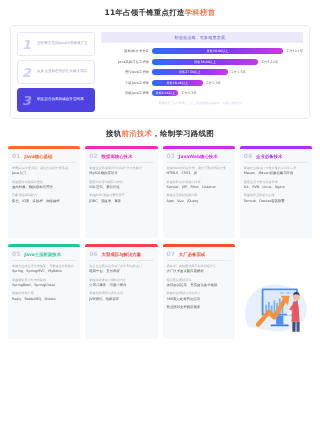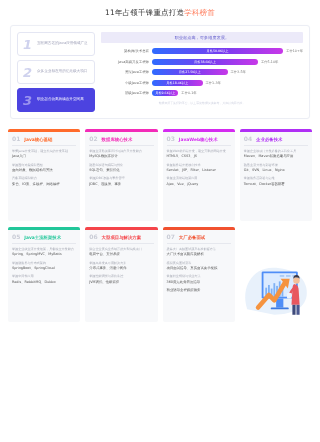--- a/index.html
+++ b/index.html
@@ -10,21 +10,21 @@
     font-size:4px;
     color:#333;
     overflow:hidden;
   }
   .page { width:320px; height:442px; position:relative; background:#fff; }
 
   
   .sec1 { padding:8px 10px 0 10px; }
   .sec-title {
     text-align:center; font-size:7.5px; color:#333; letter-spacing:.2px;
-    font-weight:400; margin-bottom:7px;
+    font-weight:700; margin-bottom:7px;
   }
   .sec-title .hl { color:#ff7a59; }
   .panel {
     border:1px solid #eceef5; border-radius:3px; background:#fff;
     padding:6px 6px 6px 6px; display:flex; gap:6px;
     box-shadow:0 0 2px rgba(0,0,0,0.02);
   }
   .steps { width:78px; display:flex; flex-direction:column; gap:4px; }
   .step {
     border:1px solid #e4e6f3; border-radius:3px; background:#fff;
@@ -165,20 +165,23 @@
               </div>
             </div>
           </div>
         <div class="chart-note">数据来源于某招聘平台，以上薪资数据仅供参考，具体以实际为准。</div>
       </div>
 
     </div>
   </div>
 
   <div class="sec2">
+    <div class="sec-title">
+      <span>接轨</span><span class="hl">前沿技术</span><span>，绘制学习路线图</span>
+    </div>
 
     <div class="grid" id="grid-row1">
         <div class="card ">
           <div class="topbar" style="background: rgb(255, 106, 43);"></div>
           <div class="chead">
             <div class="cnum">01</div>
             <div class="cname" style="color: rgb(255, 106, 43);">Java核心基础</div>
           </div>
           <div class="rule"></div>
           <div class="blk">

